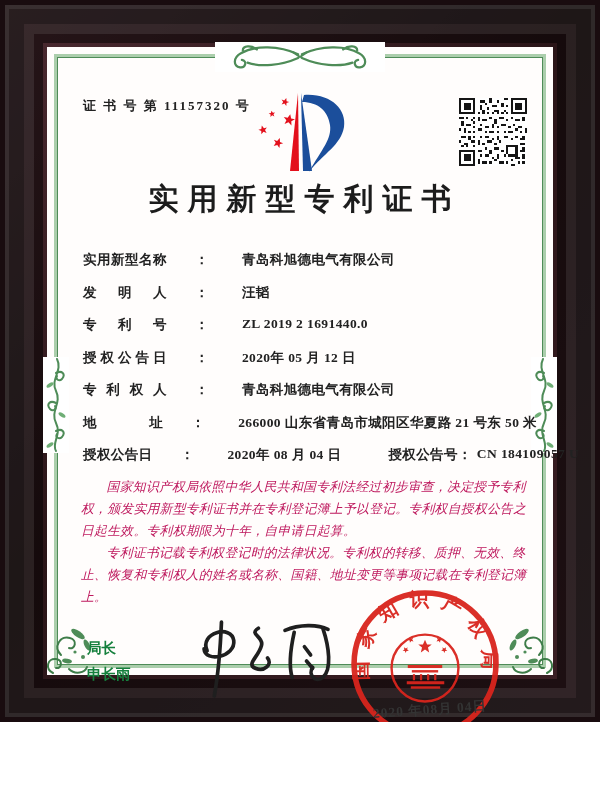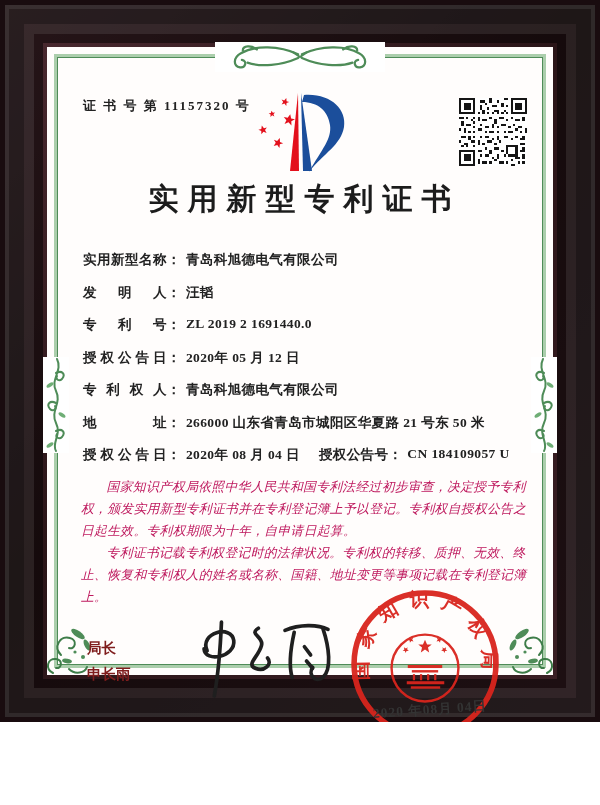--- a/index.html
+++ b/index.html
@@ -26,30 +26,30 @@
   .orn-bl{left:-12px;}
   .orn-br{right:-12px;transform:scaleX(-1);}
   .content{position:absolute;inset:0;}
   .certno{position:absolute;left:36px;top:50px;font-size:13px;font-weight:600;
     letter-spacing:2px;white-space:nowrap;}
   .logo{position:absolute;left:50%;top:40px;transform:translateX(-50%);line-height:0;}
   .qr{position:absolute;right:26px;top:51px;line-height:0;}
   .title{position:absolute;top:132px;left:0;width:100%;text-align:center;
     font-size:30px;font-weight:700;letter-spacing:9px;text-indent:9px;color:#1c1c1c;}
   .fields{position:absolute;left:36px;right:16px;top:204px;font-size:13.5px;font-weight:700;}
-  .frow{height:32.5px;display:flex;align-items:flex-start;white-space:nowrap;letter-spacing:.4px;}
+  .frow{height:32.5px;display:flex;align-items:flex-start;white-space:nowrap;letter-spacing:.4px;gap:28px;}
   .flabel{display:inline-block;width:84px;text-align:justify;text-align-last:justify;}
   .colon{margin-right:5px;}
   .pair2{margin-left:19px;display:flex;}
   .paras{position:absolute;left:34px;right:20px;top:429px;font-size:12.8px;
     line-height:1.72;font-style:italic;font-weight:500;color:#be185d;letter-spacing:.3px;}
   .paras p{margin:0;text-indent:2em;}
   .signer{position:absolute;left:40px;top:588px;
     font-family:"Liberation Sans","DejaVu Sans",sans-serif;
-    font-size:14.5px;font-weight:600;color:#7f1d1d;line-height:1.8;}
+    font-size:14.5px;font-weight:600;color:#15803d;line-height:1.8;}
   .signature{position:absolute;left:143px;top:569px;line-height:0;}
   .seal{position:absolute;left:302px;top:541px;line-height:0;opacity:.95;}
   .seal-date{position:absolute;left:300px;top:654px;width:166px;text-align:center;
     font-size:13.5px;font-weight:600;color:#333;transform:rotate(-4deg);
     letter-spacing:1px;white-space:nowrap;}
 </style>
 </head>
 <body>
 
 <div class="stage">

